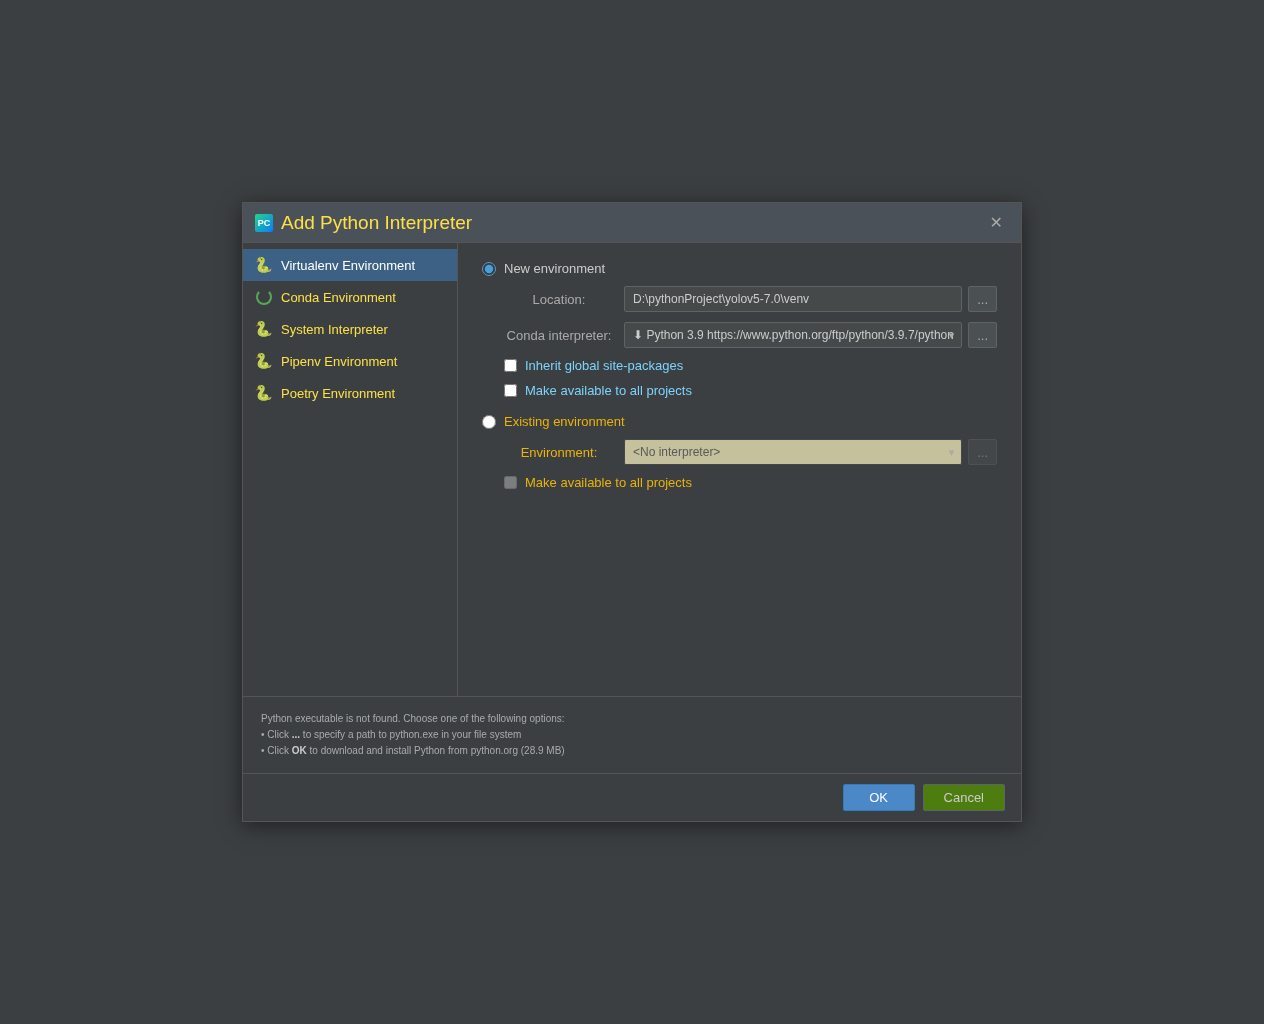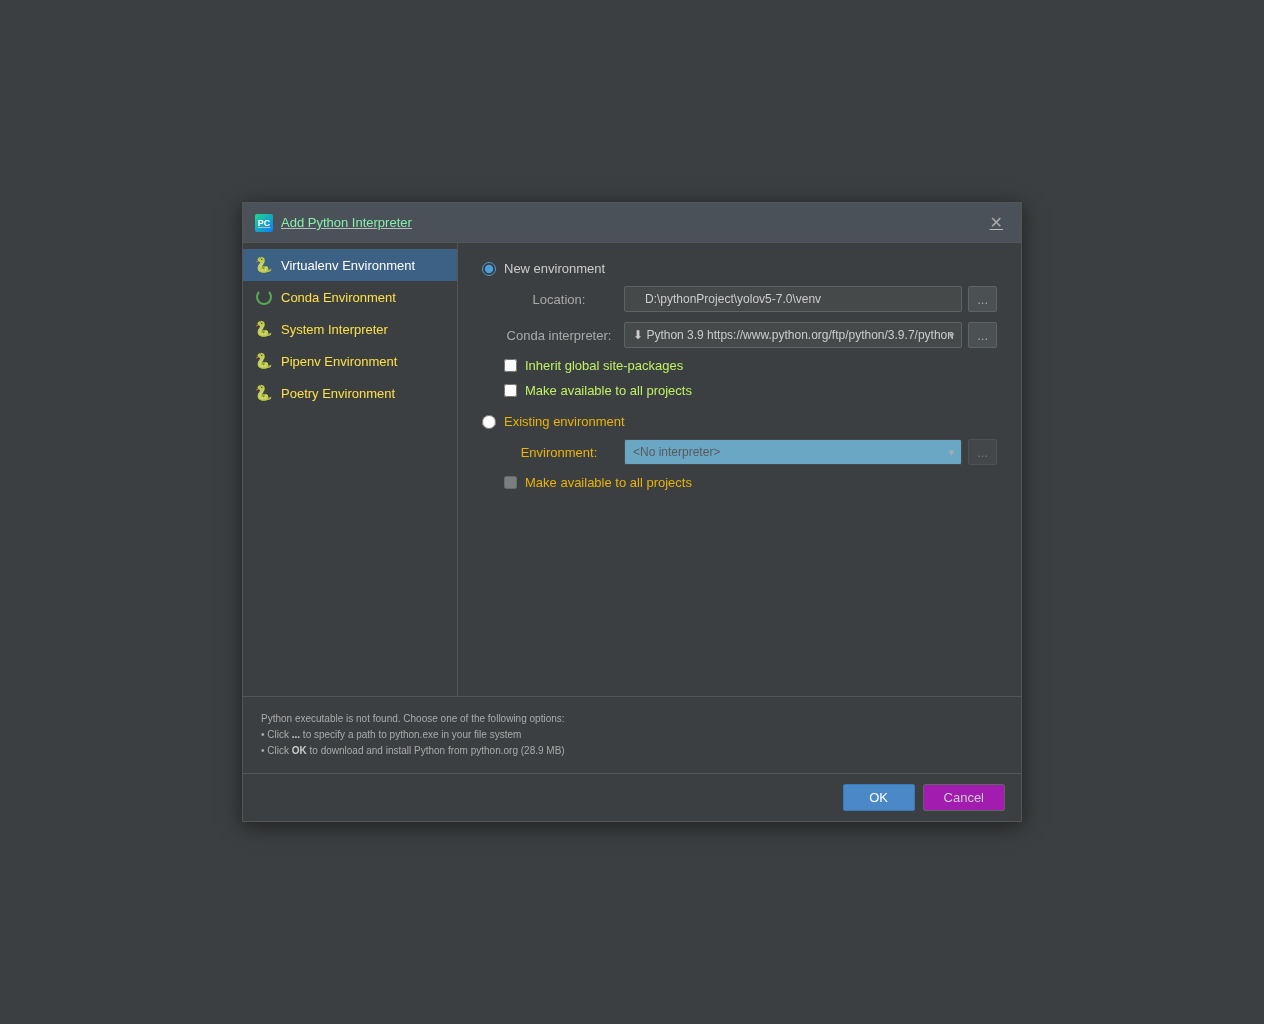--- a/index.html
+++ b/index.html
@@ -24,42 +24,41 @@
       position: relative;
     }
     .title-bar {
       background: #4b5159;
       padding: 8px 12px;
       display: flex;
       align-items: center;
       justify-content: space-between;
       border-bottom: 1px solid #555;
       flex-shrink: 0;
-      text-decoration: underline;
     }
     .title-bar-left {
       display: flex;
       align-items: center;
       gap: 8px;
     }
     .pycharm-icon {
       width: 18px;
       height: 18px;
       background: linear-gradient(135deg, #21d789 0%, #087cfa 100%);
       border-radius: 2px;
       display: flex;
       align-items: center;
       justify-content: center;
       font-size: 9px;
       font-weight: bold;
       color: white;
     }
     .title-text {
-      color: #86efac;
-      font-size: 13px;
+      color: #fde047;
+      font-size: 19px;
     }
     .close-btn {
       background: none;
       border: none;
       color: #aaaaaa;
       font-size: 16px;
       cursor: pointer;
       padding: 2px 6px;
       border-radius: 2px;
     }
@@ -156,21 +155,21 @@
       flex: 1;
       display: flex;
       gap: 6px;
       align-items: center;
     }
     .text-input {
       flex: 1;
       background: #45494a;
       border: 1px solid #5e6364;
       color: #cccccc;
-      padding: 4px 20px;
+      padding: 4px 8px;
       font-size: 12px;
       height: 26px;
       outline: none;
       border-radius: 2px;
     }
     .text-input:disabled {
       background: #3c3f41;
       color: #666;
       border-color: #4a4d4e;
     }
@@ -201,21 +200,21 @@
       padding: 3px 8px;
       font-size: 12px;
       height: 26px;
       outline: none;
       border-radius: 2px;
       cursor: pointer;
       appearance: none;
       -webkit-appearance: none;
     }
     .select-input:disabled {
-      background: #7dd3fc;
+      background: #fef9c3;
       color: #666;
       border-color: #4a4d4e;
     }
     .select-arrow {
       position: relative;
       flex: 1;
       display: flex;
       align-items: center;
     }
     .select-arrow::after {
@@ -236,21 +235,21 @@
       padding-left: 0;
     }
     .checkbox-input {
       width: 13px;
       height: 13px;
       accent-color: #4a9eda;
       cursor: pointer;
       flex-shrink: 0;
     }
     .checkbox-label {
-      color: #bef264;
+      color: #7dd3fc;
       font-size: 13px;
       cursor: pointer;
     }
     .disabled-text { color: #eab308; }
     .bottom-message {
       padding: 14px 18px;
       border-top: 1px solid #555;
       color: #aaaaaa;
       font-size: 10px;
       line-height: 1.6;
@@ -270,21 +269,21 @@
       background: #4a88c7;
       border: 1px solid #357abd;
       color: #ffffff;
       padding: 5px 20px;
       font-size: 13px;
       cursor: pointer;
       border-radius: 2px;
       min-width: 72px;
     }
     .btn-cancel {
-      background: #a21caf;
+      background: #4d7c0f;
       border: 1px solid #5e6364;
       color: #cccccc;
       padding: 5px 20px;
       font-size: 13px;
       cursor: pointer;
       border-radius: 2px;
       min-width: 72px;
     }
   </style>
 </head>

